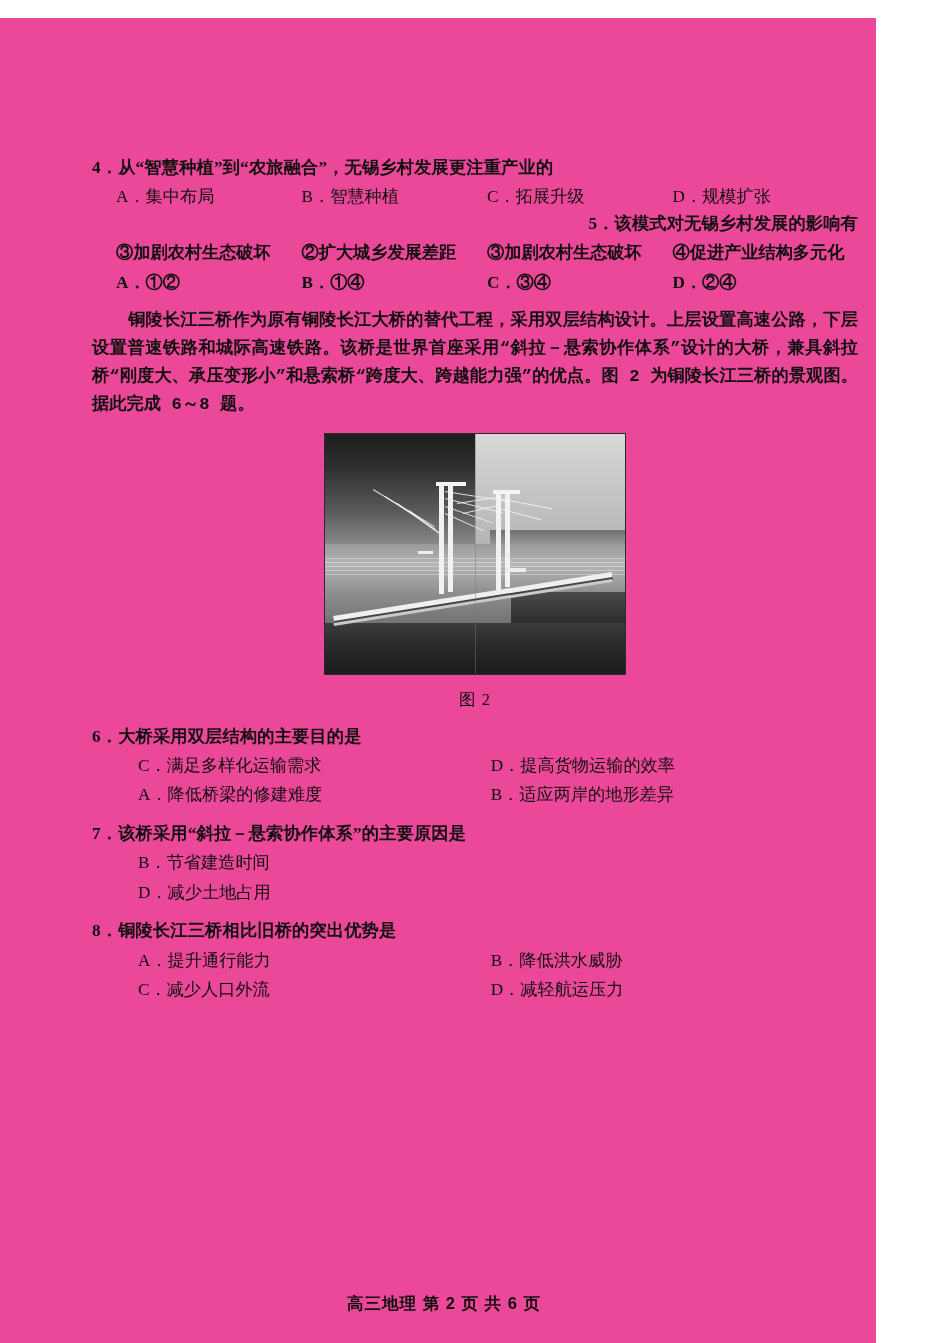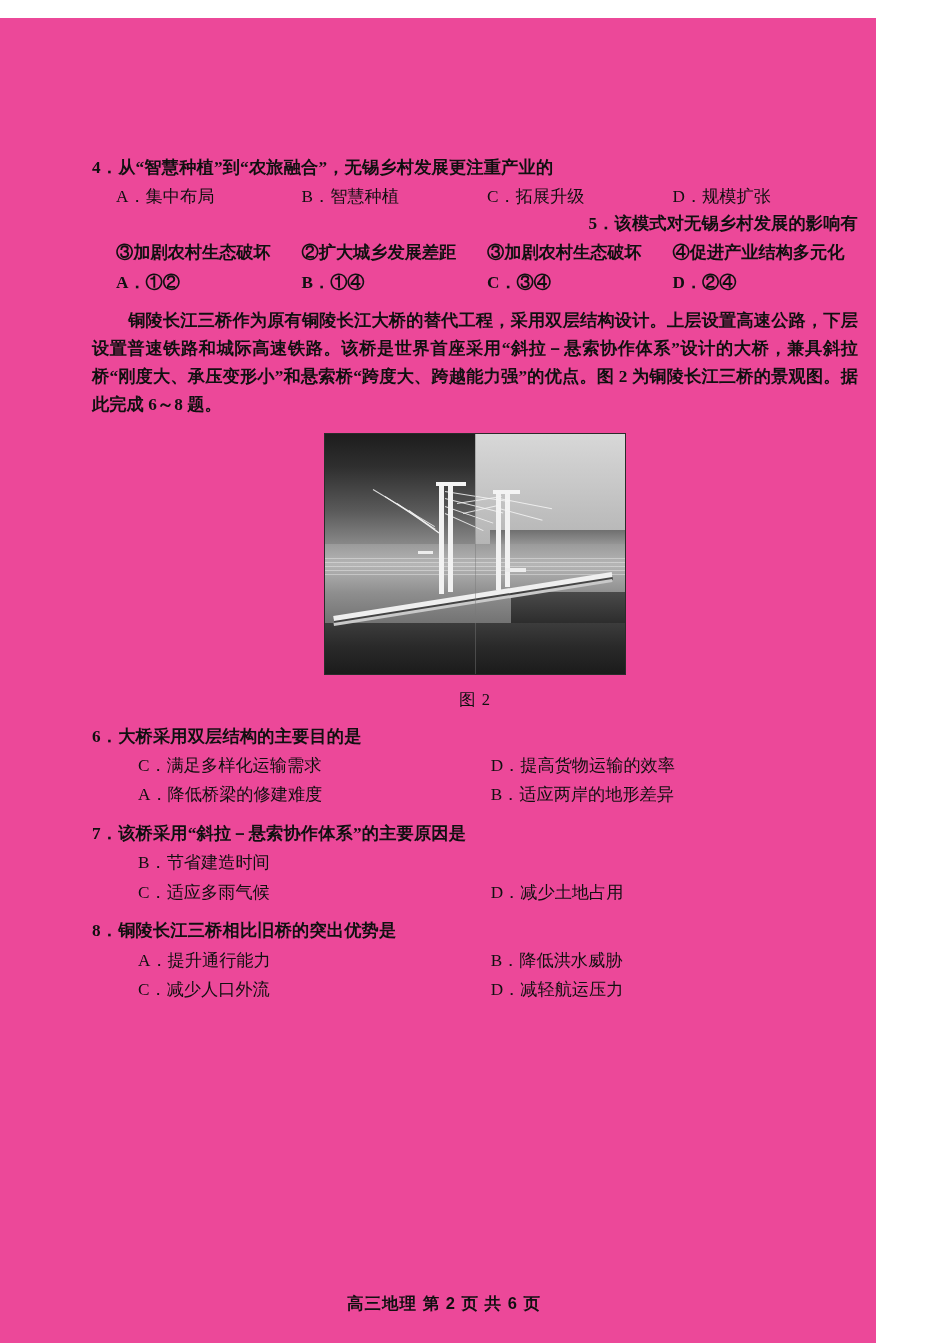--- a/index.html
+++ b/index.html
@@ -60,20 +60,21 @@
     padding-left: 22px;
     width: 48%;
   }
   .passage {
     font-size: 17.2px;
     line-height: 1.62;
     text-align: justify;
     text-justify: inter-ideograph;
     margin-top: 12px;
     letter-spacing: 0.1px;
+    font-family: Liberation Mono, monospace;
   }
   .passage .indent {
     display: inline-block;
     width: 2.1em;
   }
   .figure-wrap {
     margin-top: 14px;
     text-align: center;
   }
   .figure-img {
@@ -301,21 +302,20 @@
         <span>B．适应两岸的地形差异</span>
       </div>
     </div>
 
     <div class="qblock">
       <div class="q-line bold-cn">7．该桥采用“斜拉－悬索协作体系”的主要原因是</div>
       <div class="opt-row two">
         <span>B．节省建造时间</span>
       </div>
       <div class="opt-row two">
-        <span>C．适应多雨气候</span>
         <span>D．减少土地占用</span>
       </div>
     </div>
 
     <div class="qblock">
       <div class="q-line bold-cn">8．铜陵长江三桥相比旧桥的突出优势是</div>
       <div class="opt-row two">
         <span>A．提升通行能力</span>
         <span>B．降低洪水威胁</span>
       </div>

